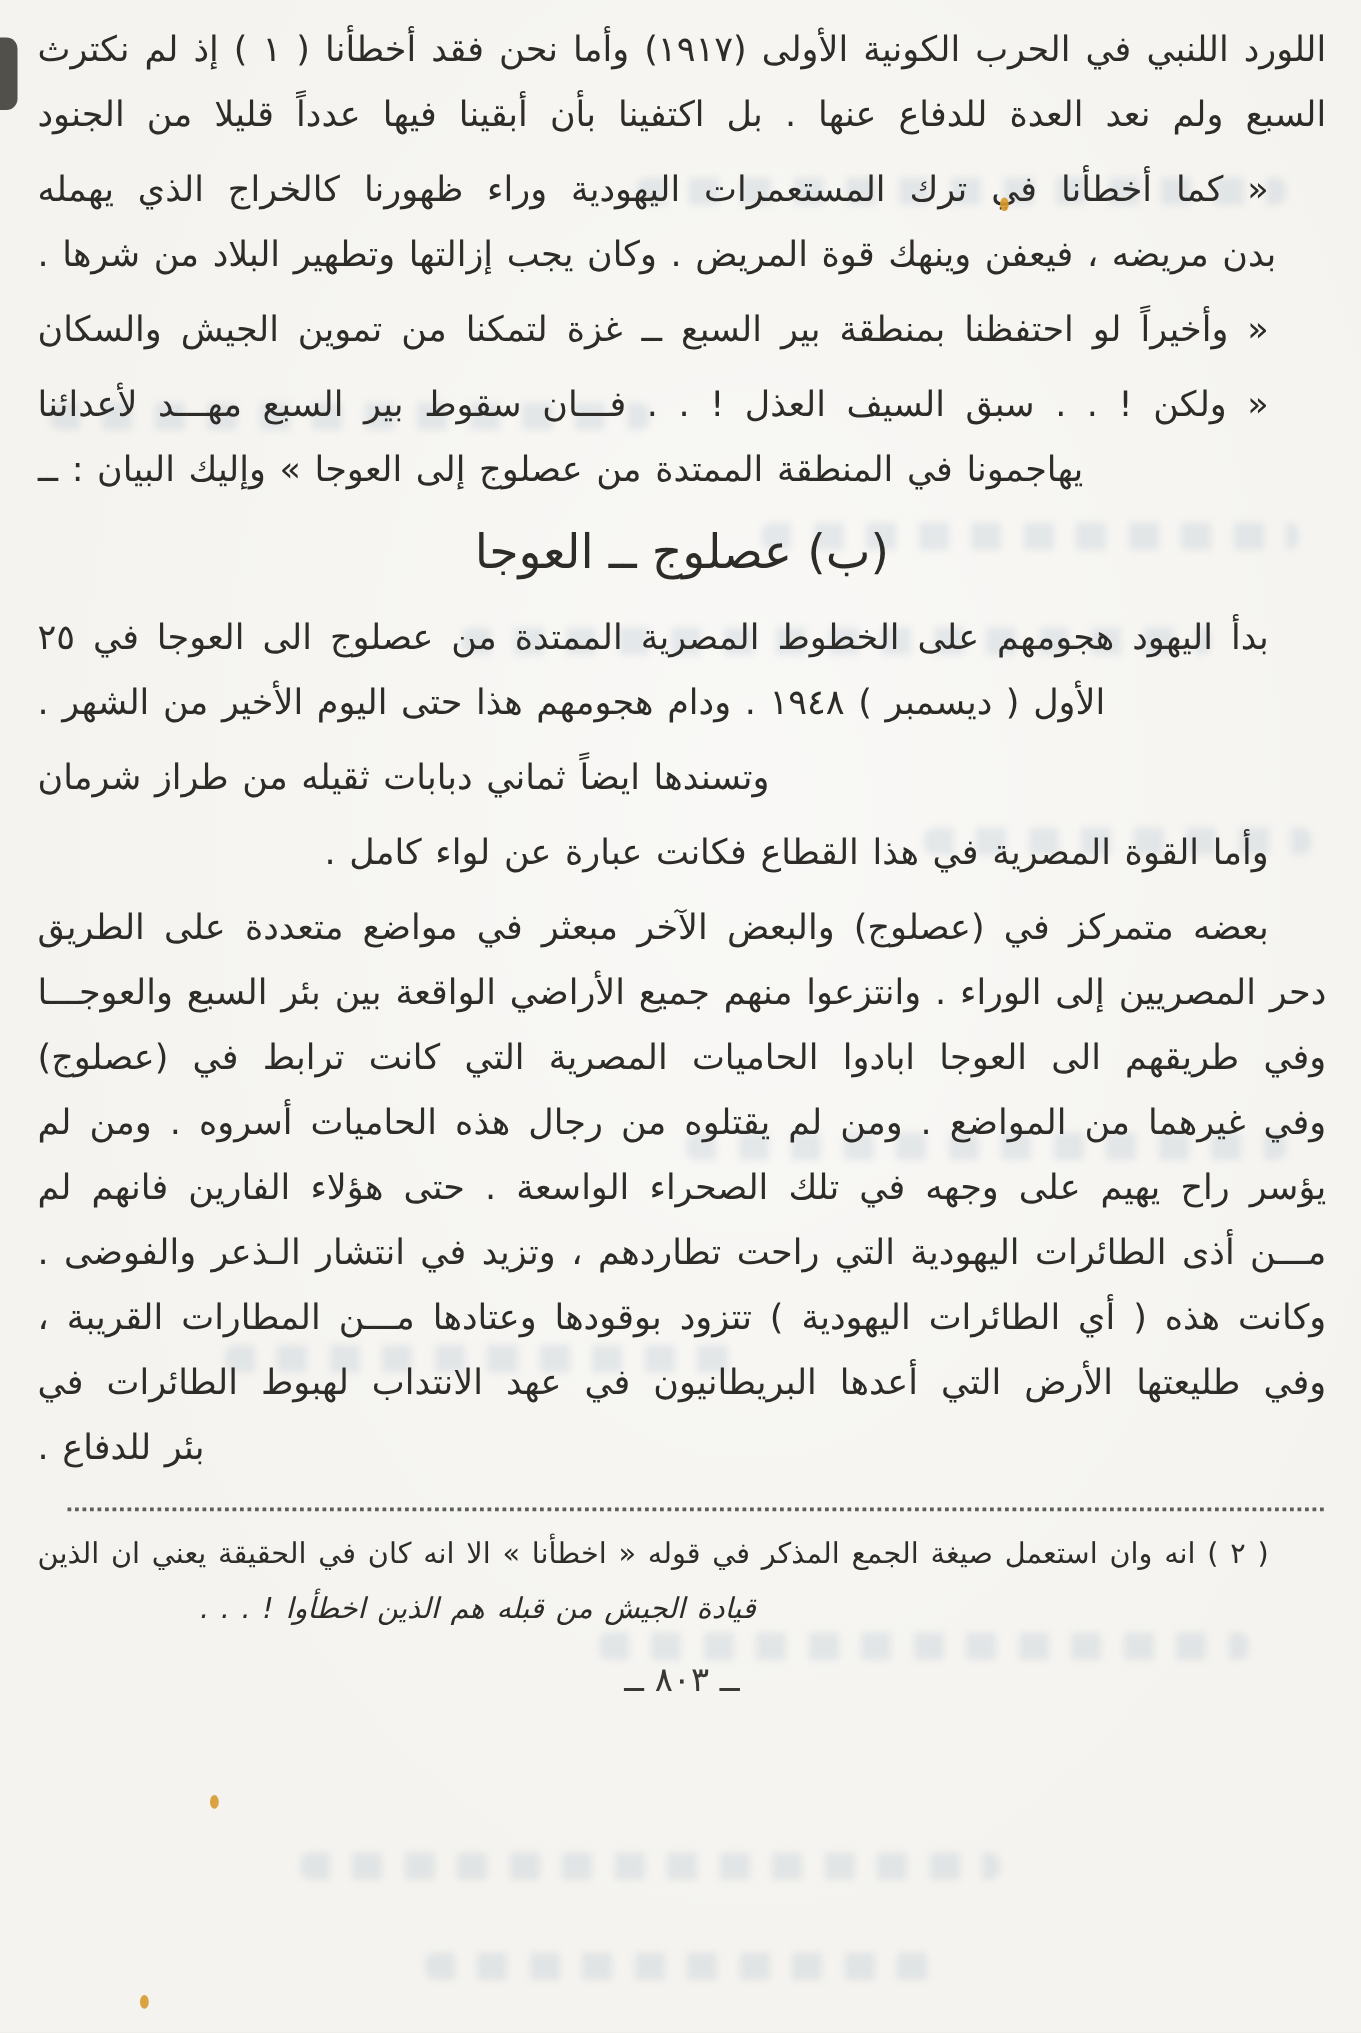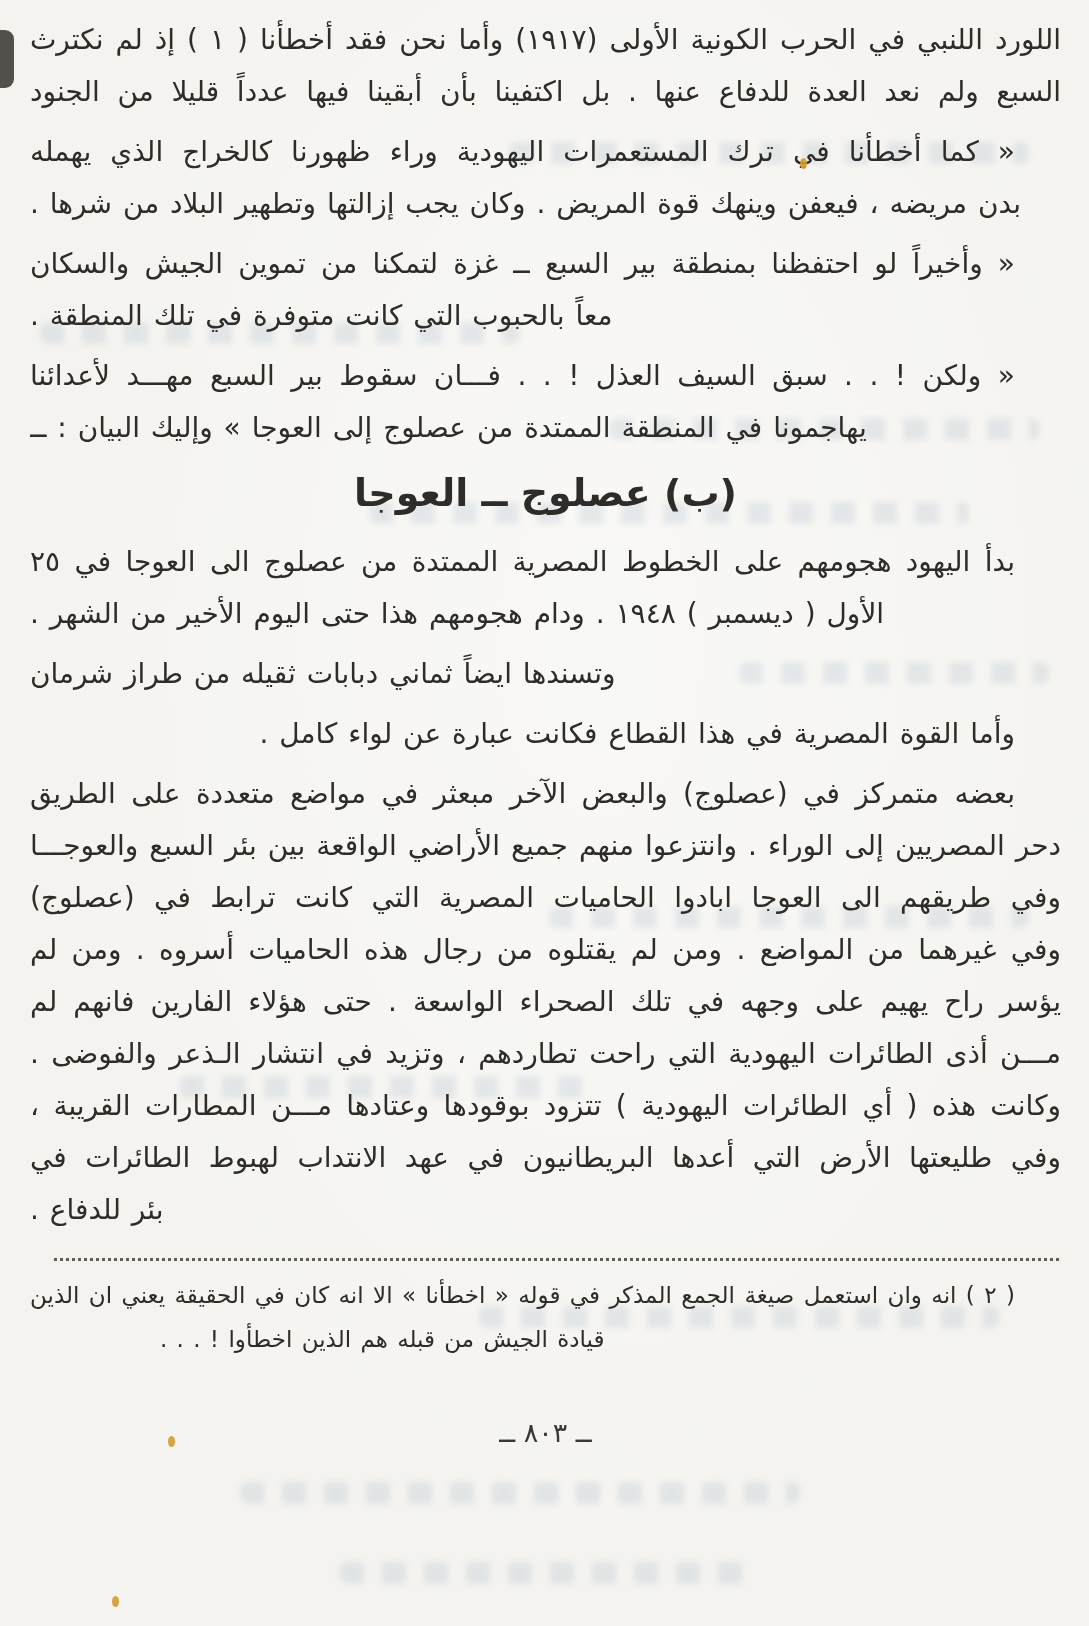--- a/index.html
+++ b/index.html
@@ -39,30 +39,30 @@
     display: block;
     font-size: 28px; line-height: 52px; height: 52px; overflow: hidden;
     text-align: justify; text-align-last: justify;
     word-spacing: 2px;
   }
   .line.open  { text-align-last: left; }   
   .line.right { text-align-last: right; }
   .line.indent { padding-right: 46px; }
   .heading {
     margin: 12px 0 16px 0; height: 54px; line-height: 54px;
-    text-align: center; font-size: 38px; font-weight: bold;
+    text-align: center; font-size: 38px; font-weight: normal;
   }
   .separator {
     margin: 22px 2px 12px 24px; height: 0;
     border-top: 3px dotted #5f5f5a;
   }
   .footnote .line { font-size: 23px; line-height: 44px; height: 44px; }
-  .footnote .fn-end { padding-left: 130px; }
+  .footnote .fn-end { padding-left: 130px; font-style: italic; }
   .page-number {
-    margin-top: 56px; text-align: center;
+    margin-top: 20px; text-align: center;
     font-size: 27px; color: #3a3834;
   }
 </style>
 </head>
 <body>
 
 <div class="page">
 
   <div class="ghost" style="top:142px; right:60px;  width:520px;"></div>
   <div class="ghost" style="top:322px; left:40px;   width:480px;"></div>
@@ -86,21 +86,20 @@
       <span class="line full">السبع ولم نعد العدة للدفاع عنها . بل اكتفينا بأن أبقينا فيها عدداً قليلا من الجنود لايستطيعون</span>
     </p>
 
     <p class="para">
       <span class="line full indent">« كما أخطأنا في ترك المستعمرات اليهودية وراء ظهورنا كالخراج الذي يهمله الطبيب في</span>
       <span class="line open">بدن مريضه ، فيعفن وينهك قوة المريض . وكان يجب إزالتها وتطهير البلاد من شرها .</span>
     </p>
 
     <p class="para">
       <span class="line full indent">« وأخيراً لو احتفظنا بمنطقة بير السبع ــ غزة لتمكنا من تموين الجيش والسكان المدنيين</span>
-      <span class="line open">معاً بالحبوب التي كانت متوفرة في تلك المنطقة .</span>
     </p>
 
     <p class="para">
       <span class="line full indent">« ولكن ! . . سبق السيف العذل ! . . فـــان سقوط بير السبع مهـــد لأعدائنا السبيل كي</span>
       <span class="line open">يهاجمونا في المنطقة الممتدة من عصلوج إلى العوجا » وإليك البيان : ــ</span>
     </p>
 
     <h2 class="heading">(ب) عصلوج ــ العوجا</h2>
 
     <p class="para">

